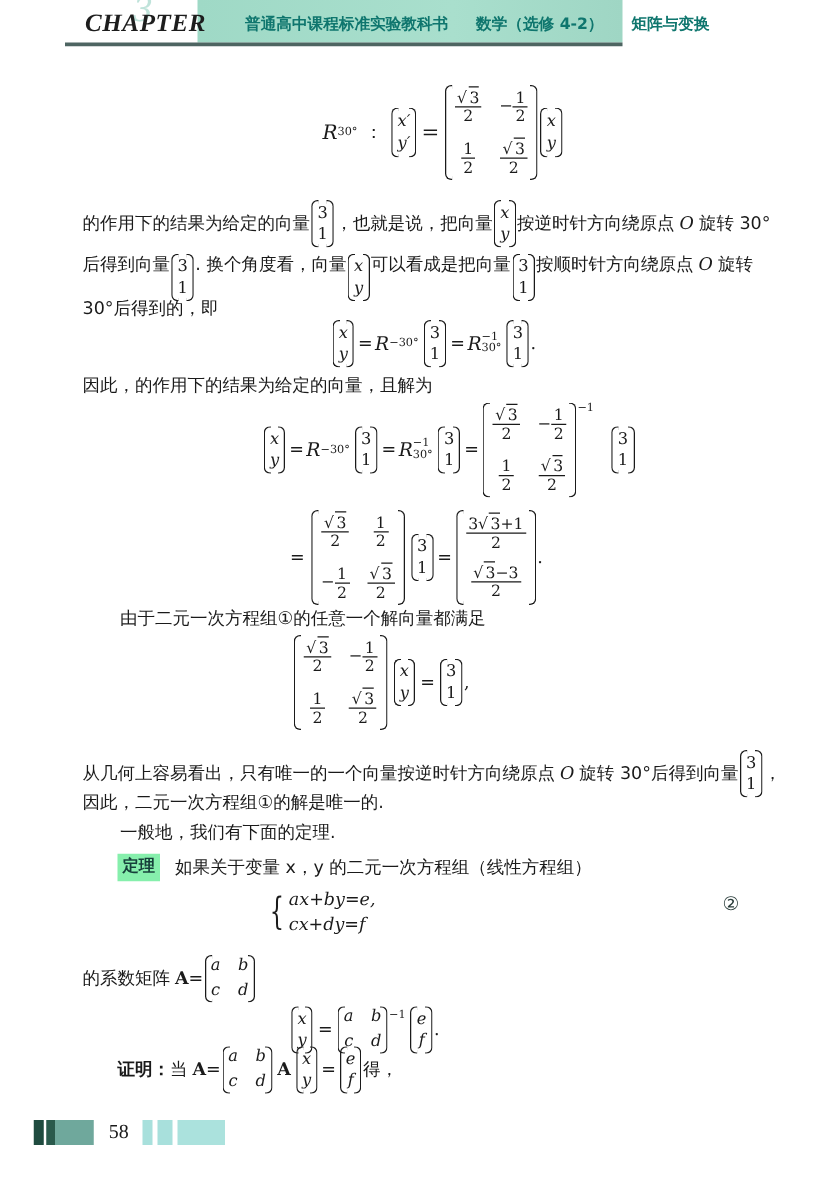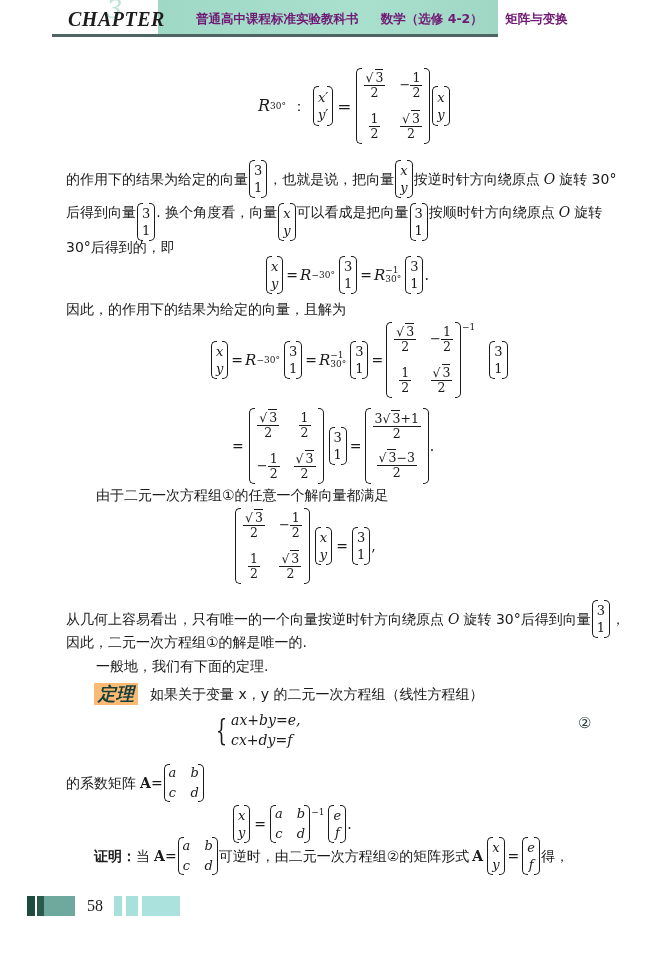--- a/index.html
+++ b/index.html
@@ -3,21 +3,21 @@
 <meta charset="utf-8">
 <style>
   html,body{margin:0;padding:0;background:#ffffff;}
   body{width:650px;height:958px;position:relative;overflow:hidden;
        font-family:"DejaVu Serif","Liberation Serif",serif;color:#1a1a1a;font-size:14px;}
   .hdr-white{position:absolute;left:52px;top:0;width:106px;height:34px;background:#ffffff;}
   .hdr-green{position:absolute;left:158px;top:0;width:340px;height:34px;background:linear-gradient(90deg,#9fd9c6,#a9dfcd 60%,#9fd6c4);}
   .hdr-shadow{position:absolute;left:52px;top:34px;width:446px;height:3px;background:#2f4a46;opacity:.85;}
   .hdr-chapter{position:absolute;left:68px;top:8px;font-family:"Liberation Serif",serif;font-style:italic;font-weight:bold;font-size:20px;color:#1d1d1d;letter-spacing:0.5px;}
   .hdr-ghost{position:absolute;left:106px;top:-6px;font-size:26px;color:#bfe3da;font-style:italic;}
-  .hdr-title{position:absolute;left:196px;top:11px;font-family:"DejaVu Sans",sans-serif;font-weight:bold;font-size:12.5px;color:#701a75;white-space:nowrap;}
+  .hdr-title{position:absolute;left:196px;top:11px;font-family:"DejaVu Sans",sans-serif;font-weight:bold;font-size:12.5px;color:#0f766e;white-space:nowrap;}
   .hdr-title span{margin-right:18px;}
   .hdr-title span:last-child{margin-right:0;}
 
   .line{position:absolute;white-space:nowrap;font-size:14px;line-height:18px;}
   .cjk{font-family:"DejaVu Sans",sans-serif;}
   .math{font-family:"DejaVu Serif","Liberation Serif",serif;}
   .it{font-style:italic;}
   .b{font-weight:bold;}
 
   
@@ -25,21 +25,21 @@
   .pm:before,.pm:after{content:"";position:absolute;top:0;bottom:0;width:5px;border:1.2px solid #1a1a1a;}
   .pm:before{left:0;border-right:none;border-radius:5px 0 0 5px;}
   .pm:after{right:0;border-left:none;border-radius:0 5px 5px 0;}
   .col{display:inline-flex;flex-direction:column;align-items:center;line-height:17px;font-size:13px;}
   .grid2{display:inline-grid;grid-template-columns:auto auto;column-gap:14px;row-gap:6px;align-items:center;justify-items:center;font-size:13px;}
   .frac{display:inline-flex;flex-direction:column;align-items:center;font-size:12.5px;line-height:14px;vertical-align:middle;}
   .frac .num{border-bottom:1px solid #1a1a1a;padding:0 2px;}
   .sqrt{border-top:1px solid #1a1a1a;padding-left:1px;margin-left:1px;}
   .sub{font-size:9px;vertical-align:sub;}
 
-  .badge{display:inline-block;background:#fdba74;font-family:"DejaVu Sans",sans-serif;font-weight:bold;font-size:18px;padding:2px 4px;color:#163f3a;font-style:italic;}
+  .badge{display:inline-block;background:#86efac;font-family:"DejaVu Sans",sans-serif;font-weight:bold;font-size:13px;padding:2px 4px;color:#163f3a;}
   .circled{position:absolute;left:578px;top:714px;font-size:15px;color:#2b3e3c;}
 
   .brace{font-size:30px;line-height:30px;font-family:"DejaVu Serif",serif;vertical-align:middle;transform:scaleX(0.6);display:inline-block;}
 
   .footer .blk{position:absolute;top:896px;height:20px;}
   .pagenum{position:absolute;left:87px;top:897px;font-family:"Liberation Serif",serif;font-size:16px;color:#1a1a1a;}
 </style>
 </head>
 <body>
 
@@ -396,21 +396,20 @@
   <span class="b math" style="margin-left:4px;">A</span>
   <span>=</span>
   <span class="pm" style="height:38px;">
       <span class="grid2 it" style="row-gap:2px;">
         <span>a</span>
         <span>b</span>
         <span>c</span>
         <span>d</span>
       </span>
     </span>
-  <span class="cjk">可逆时，由二元一次方程组②的矩阵形式</span>
   <span class="b math" style="margin:0 3px;">A</span>
   <span class="pm" style="height:38px;">
       <span class="col it">
         <span>x</span>
         <span>y</span>
       </span>
     </span>
   <span style="margin:0 2px;">=</span>
   <span class="pm" style="height:38px;">
       <span class="col it">

